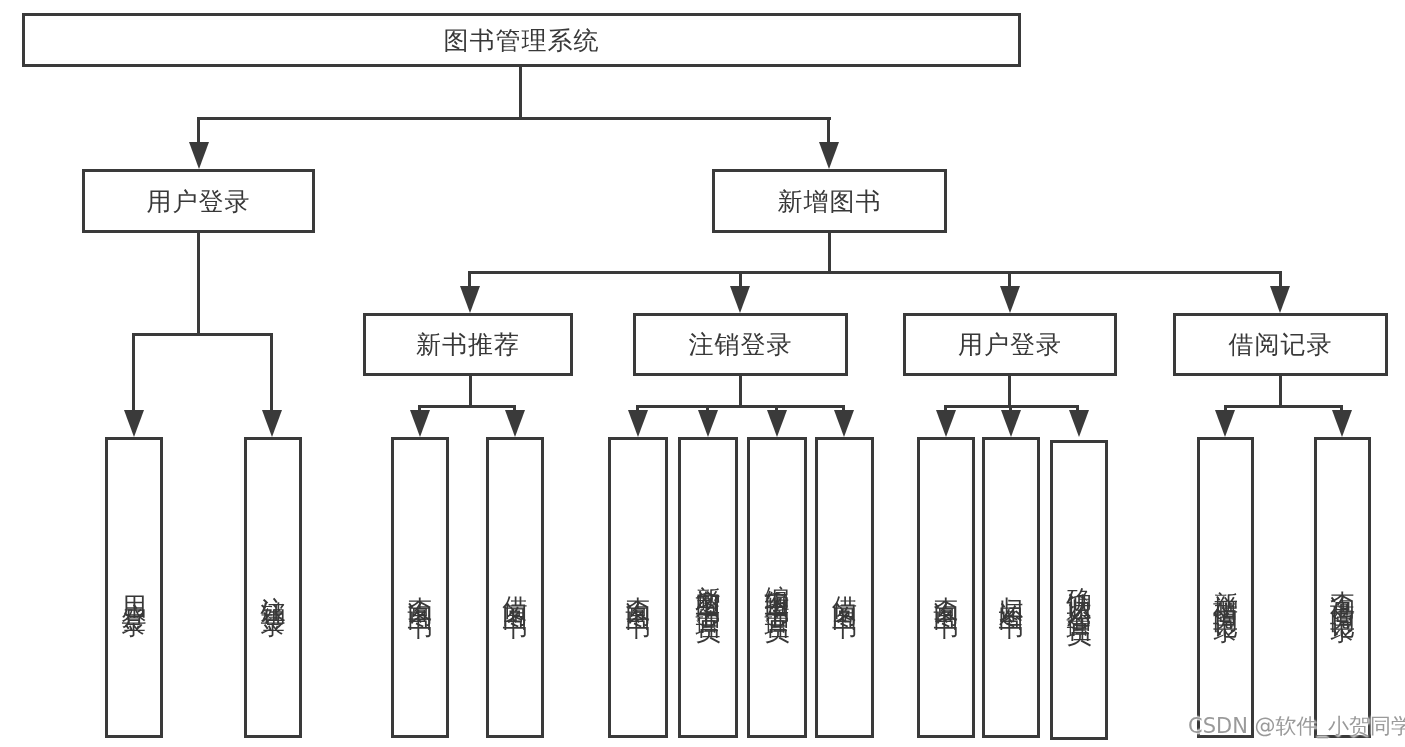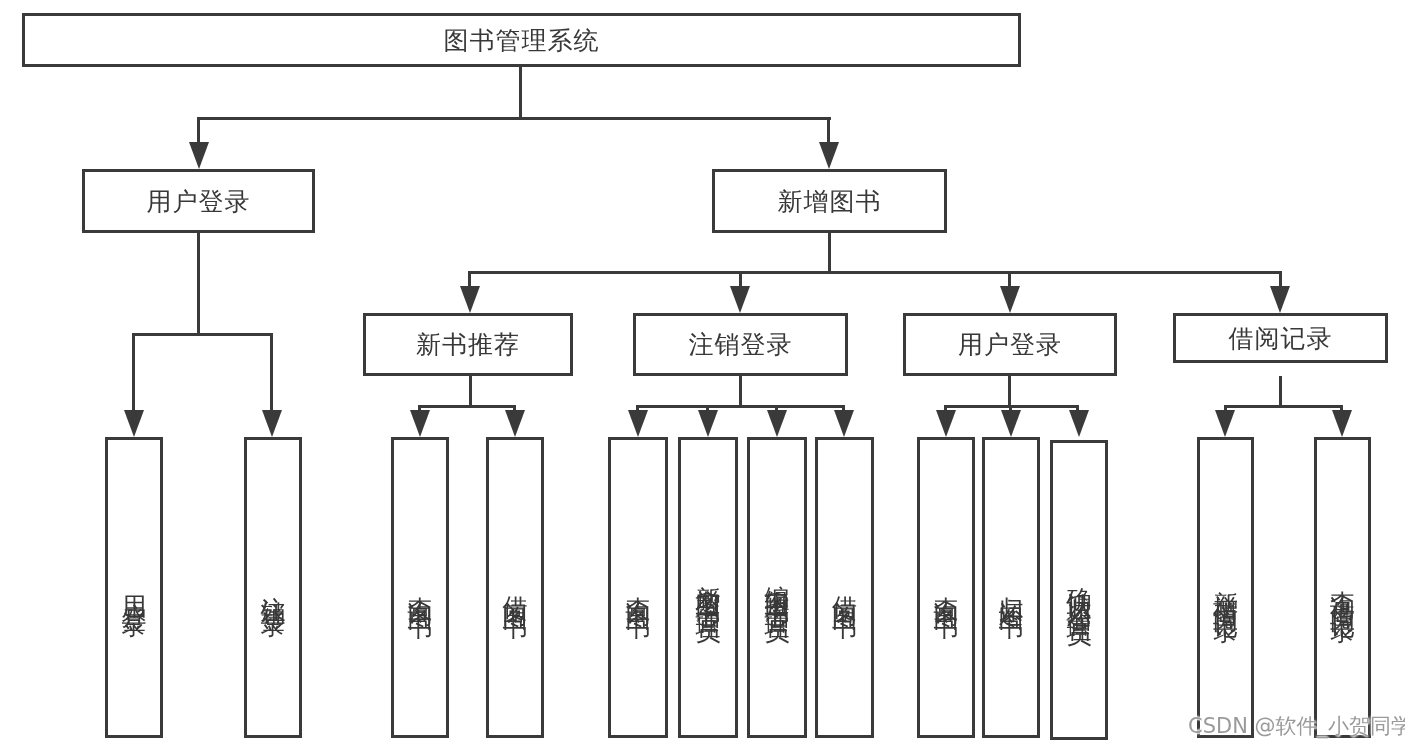--- a/index.html
+++ b/index.html
@@ -83,21 +83,21 @@
   <div class="vl" style="left:739px;top:271px;height:18px"></div>
   <div class="ah" style="left:730px;top:286px"></div>
   <div class="vl" style="left:1008px;top:271px;height:18px"></div>
   <div class="ah" style="left:1000px;top:286px"></div>
   <div class="vl" style="left:1279px;top:271px;height:18px"></div>
   <div class="ah" style="left:1270px;top:286px"></div>
 
   <div class="node" style="left:363px;top:313px;width:210px;height:63px">新书推荐</div>
   <div class="node" style="left:633px;top:313px;width:215px;height:63px">注销登录</div>
   <div class="node" style="left:903px;top:313px;width:214px;height:63px">用户登录</div>
-  <div class="node" style="left:1173px;top:313px;width:215px;height:50px">借阅记录</div>
+  <div class="node" style="left:1173px;top:313px;width:215px;height:63px">借阅记录</div>
 
   <div class="vl" style="left:469px;top:376px;height:32px"></div>
   <div class="hl" style="left:418px;top:405px;width:98px"></div>
   <div class="vl" style="left:418px;top:405px;height:9px"></div>
   <div class="ah" style="left:410px;top:410px"></div>
   <div class="vl" style="left:513px;top:405px;height:9px"></div>
   <div class="ah" style="left:505px;top:410px"></div>
 
   <div class="vl" style="left:739px;top:376px;height:32px"></div>
   <div class="hl" style="left:636px;top:405px;width:209px"></div>

